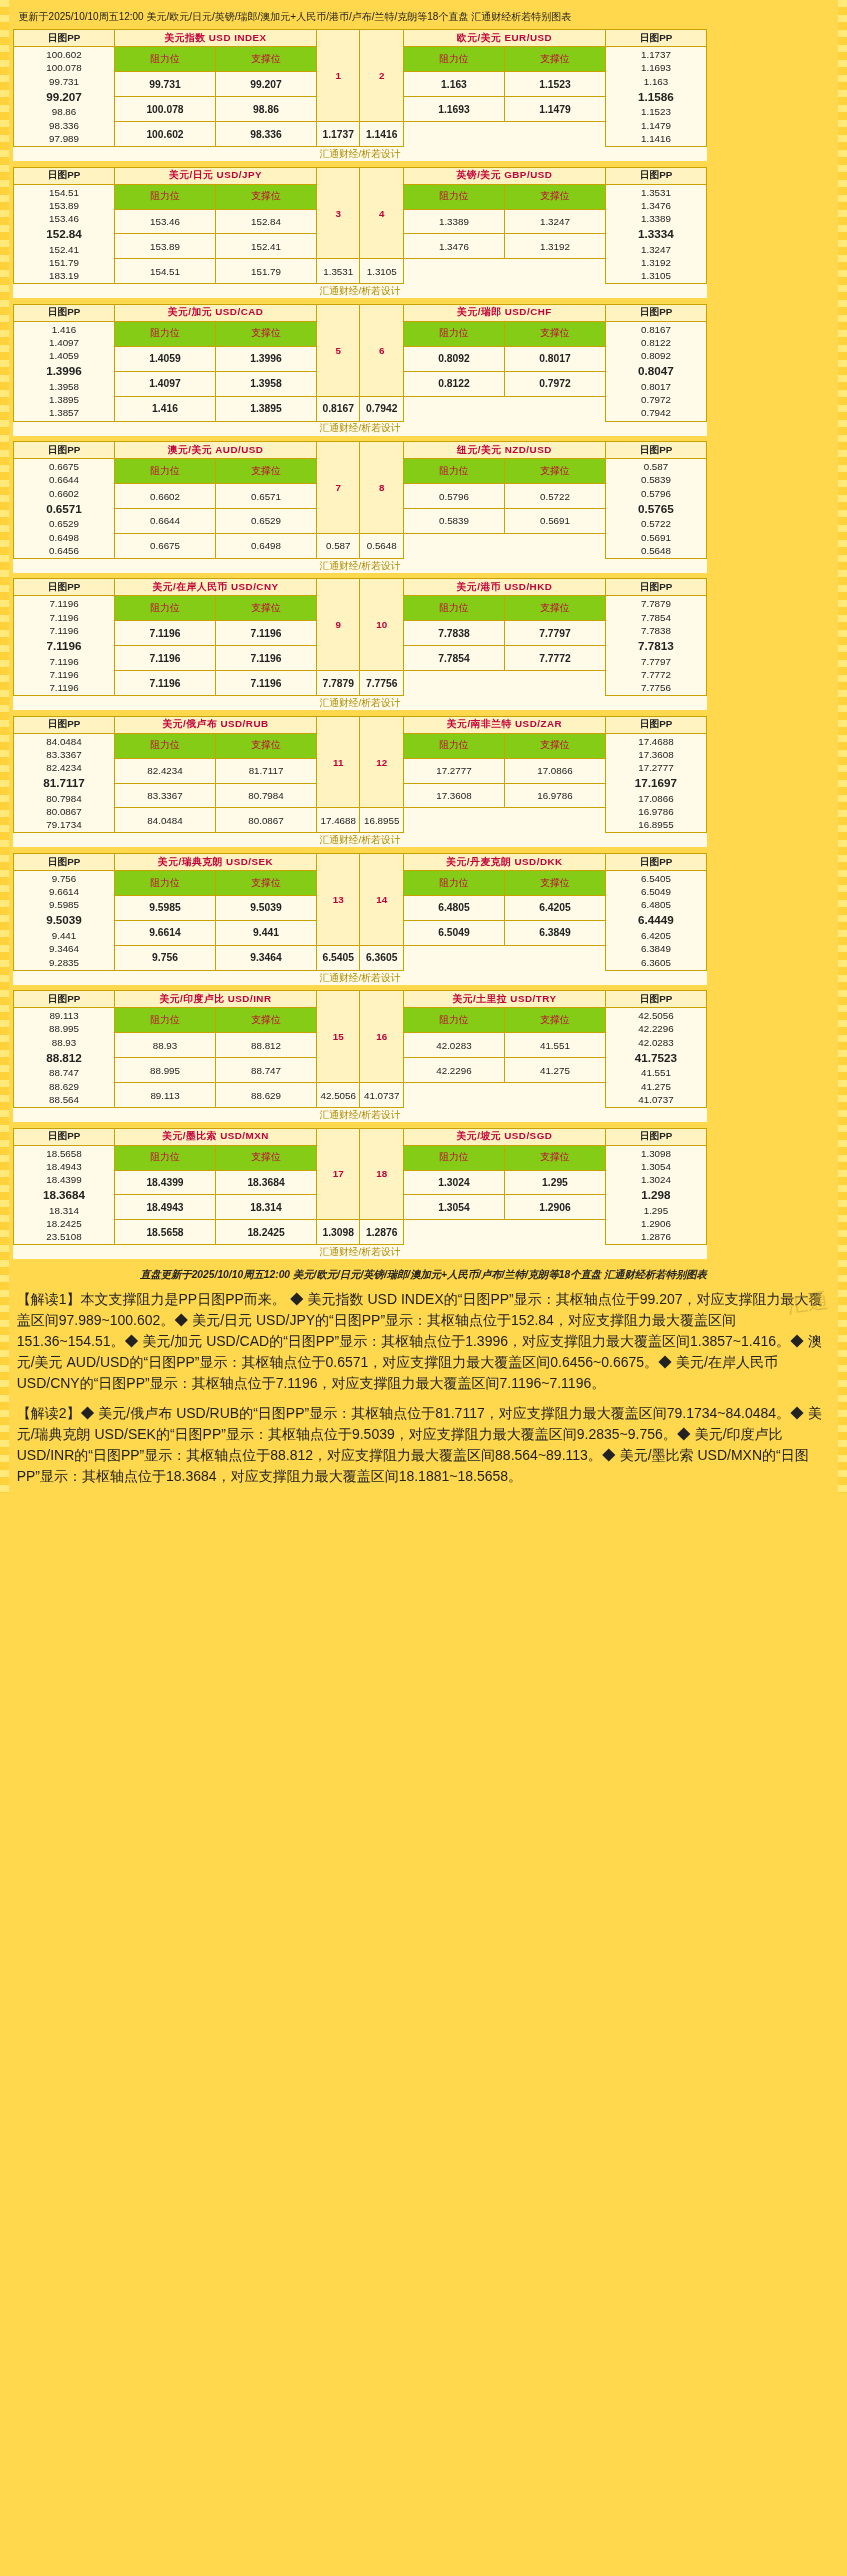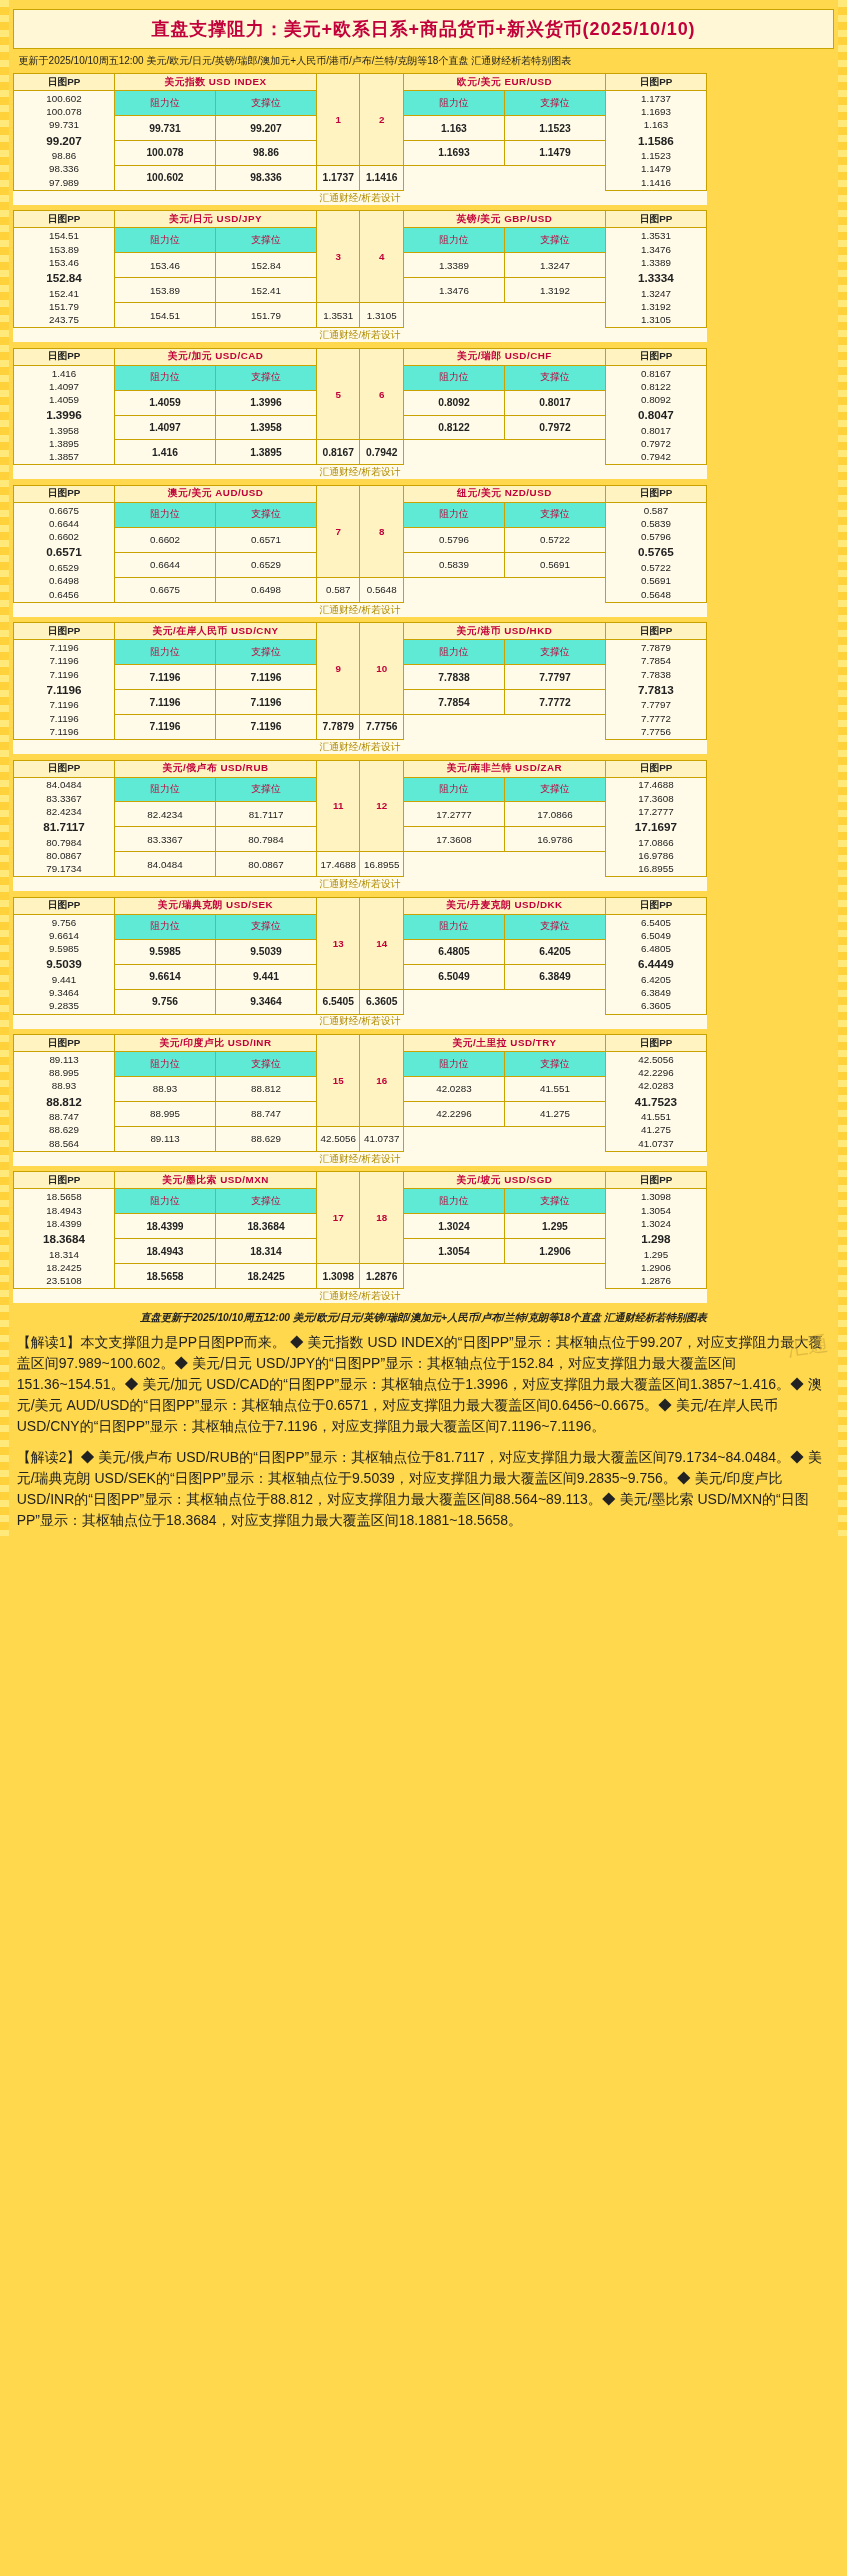--- a/index.html
+++ b/index.html
@@ -78,21 +78,21 @@
   .hdr-pair {
     font-weight: bold;
     font-size: 11.7px;
     color: #c2003a;
     background: #fff3c2;
     letter-spacing: 0.5px;
   }
   .hdr-sub {
     color: #c2003a;
     font-size: 9.8px;
-    background: #5eead4;
+    background: #84cc16;
     font-family: Liberation Mono, monospace;
   }
   .num-cell {
     font-weight: bold;
     font-size: 11.2px;
     color: #c2003a;
     background: #fff3c2;
     vertical-align: top;
     padding-top: 1.9px;
   }
@@ -142,23 +142,20 @@
     transform: rotate(-8deg);
   }
 </style>
 </head>
 <body>
 
 <div class="page">
   <div class="stripe-l"></div>
   <div class="stripe-r"></div>
 
-  <div class="title-wrap">
-    <div class="title">直盘支撑阻力：美元+欧系日系+商品货币+新兴货币(2025/10/10)</div>
-  </div>
   <div class="subtitle">更新于2025/10/10周五12:00  美元/欧元/日元/英镑/瑞郎/澳加元+人民币/港币/卢布/兰特/克朗等18个直盘  汇通财经析若特别图表</div>
 
   <div id="blocks-host">
       <table class="grid blk">
         <colgroup>
           <col class="c-pp">
           <col class="c-lvl">
           <col class="c-sup">
           <col class="c-num">
           <col class="c-num">
@@ -245,21 +242,21 @@
             <td class="hdr-pp">日图PP</td>
           </tr>
           <tr>
             <td class="pp-list" rowspan="4">
               <div>154.51</div>
               <div>153.89</div>
               <div>153.46</div>
               <div class="big">152.84</div>
               <div>152.41</div>
               <div>151.79</div>
-              <div>243.75</div>
+              <div>183.19</div>
             </td>
             <td class="hdr-sub">阻力位</td>
             <td class="hdr-sub">支撑位</td>
             <td class="hdr-sub">阻力位</td>
             <td class="hdr-sub">支撑位</td>
             <td class="pp-list" rowspan="4">
               <div>1.3531</div>
               <div>1.3476</div>
               <div>1.3389</div>
               <div class="big">1.3334</div>

